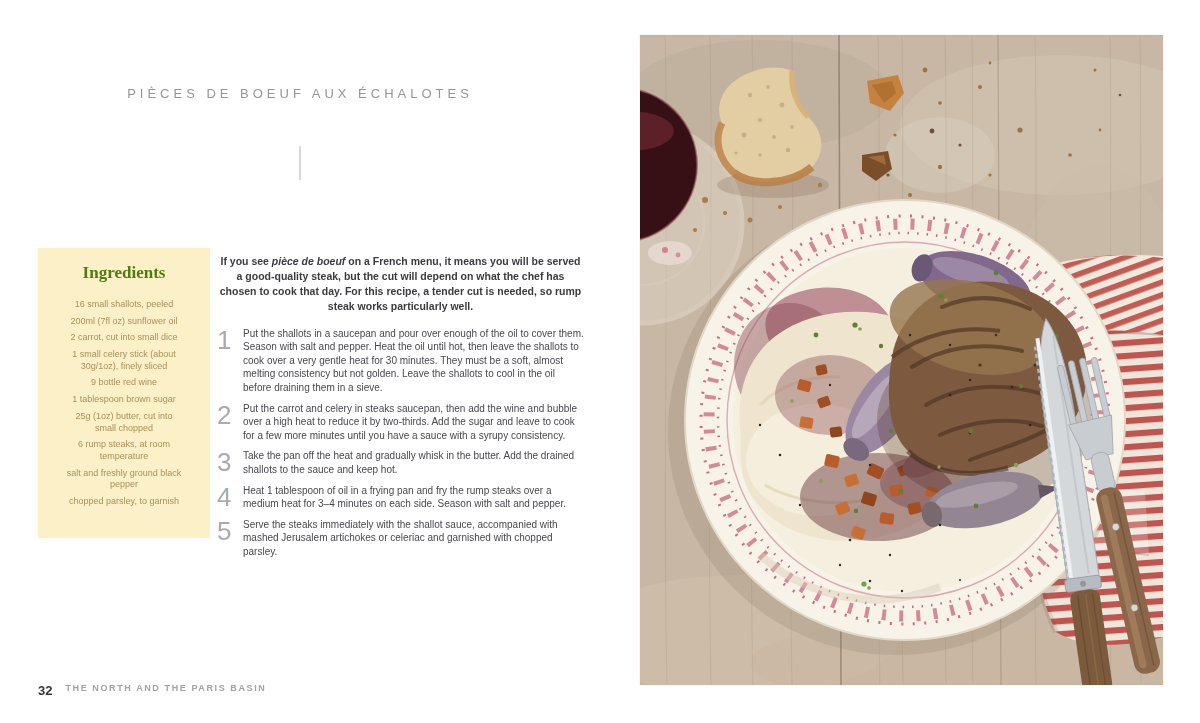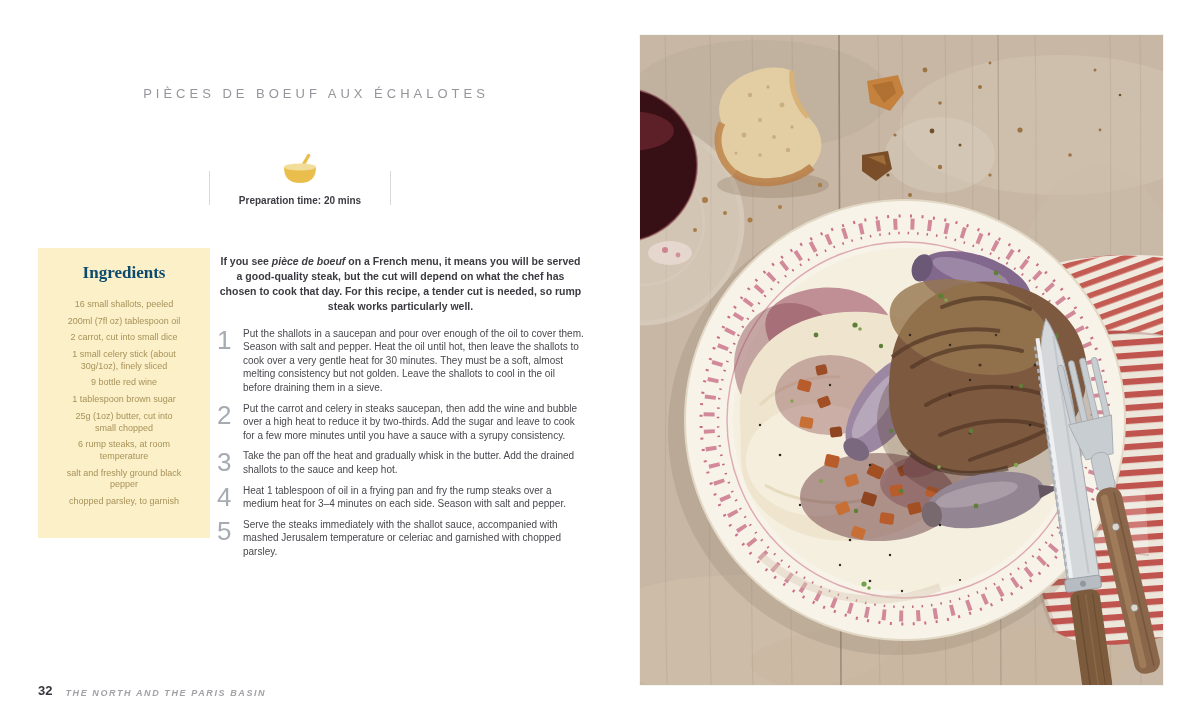--- a/index.html
+++ b/index.html
@@ -4,91 +4,79 @@
 <style>
   html,body{margin:0;padding:0;background:#ffffff;}
   .spread{position:relative;width:1200px;height:723px;background:#ffffff;overflow:hidden;
           font-family:"Liberation Sans",sans-serif;-webkit-font-smoothing:antialiased;}
 
   
   .left-page{position:absolute;left:0;top:0;width:628px;height:723px;}
   .title{position:absolute;top:24px;left:0;width:600px;margin:0;text-align:center;
          font-family:"Liberation Serif",serif;font-weight:400;font-size:41px;
          color:#2F2F36;letter-spacing:1px;}
-  .subtitle{position:absolute;top:86px;left:16px;width:600px;text-align:center;
+  .subtitle{position:absolute;top:86px;left:0;width:600px;text-align:center;
             font-size:13px;letter-spacing:4px;color:#95959B;}
 
   .meta-row{position:absolute;top:146px;left:0;width:600px;display:flex;
             justify-content:center;align-items:flex-end;}
   .meta{display:flex;flex-direction:column;align-items:center;justify-content:flex-end;}
   .meta.c1{width:140px}.meta.c2{width:180px}.meta.c3{width:170px}
   .meta .icon-wrap{height:40px;display:flex;align-items:flex-end;margin-bottom:9px;}
   .meta-label{font-size:10px;font-weight:700;color:#3C3C42;white-space:nowrap;}
   .meta-divider{width:1px;height:34px;background:#D9D9DC;align-self:flex-end;margin-bottom:1px;}
 
   .ingredients{position:absolute;left:38px;top:248px;width:172px;min-height:217px;
                box-sizing:border-box;background:#FBF0C8;padding:15px 12px 14px;text-align:center;}
   .ingredients h2{font-family:"Liberation Serif",serif;font-size:17px;font-weight:700;
-                  color:#0c4a6e;margin:0 0 9px;}
+                  color:#4d7c0f;margin:0 0 9px;}
   .ingredients ul{list-style:none;margin:16px;padding:0;}
   .ingredients li{font-size:9px;line-height:1.3;color:#A8925A;margin-bottom:5px;}
 
   .method{position:absolute;left:217px;top:246px;width:367px;}
   .intro{font-size:10.5px;line-height:1.42;color:#3B3B41;font-weight:700;margin:8px 0 13px;text-align:center;}
   .intro em{font-style:italic;}
   .steps{margin:0;padding:0;}
   .step{display:flex;margin-bottom:7px;}
   .step-num{flex:0 0 20px;font-size:26px;line-height:24px;font-weight:300;
             color:#A6ABB2;margin-top:1px;}
   .step-text{font-size:10px;line-height:1.36;color:#48484E;padding-left:6px;}
 
-  .page-footer{position:absolute;left:38px;top:683px;display:flex;align-items:flex-end;}
+  .page-footer{position:absolute;left:38px;top:683px;display:flex;align-items:flex-start;}
   .pagenum{font-size:13px;font-weight:700;color:#35353B;margin-right:13px;}
-  .section-name{font-size:9px;font-weight:700;letter-spacing:1.6px;color:#A2A2A7;font-style:italic;}
+  .section-name{font-size:9px;font-weight:700;letter-spacing:1.6px;color:#A2A2A7;}
 
   
   .photo{position:absolute;left:640px;top:35px;width:523px;height:650px;
          outline:1px solid rgba(0,0,0,.04);}
   .photo svg{display:block;width:100%;height:100%;}
 </style>
 </head>
 <body>
 
 <div class="spread">
 
   <section class="left-page">
 
     <div class="subtitle">PIÈCES DE BOEUF AUX ÉCHALOTES</div>
 
     <div class="meta-row">
 
       <div class="meta-divider"></div>
 
-      <div class="meta c2">
-        <span class="icon-wrap">
-          <svg width="36" height="34" viewBox="0 0 36 34">
-            <g fill="#E9BE4D">
-              <rect x="22" y="1" width="3.4" height="15" rx="1.7" transform="rotate(30 23.7 8.5)"></rect>
-              <path d="M2 15 Q2 31 18 31 Q34 31 34 15 Z"></path>
-            </g>
-            <ellipse cx="18" cy="15" rx="16" ry="3.4" fill="#F3DD9A"></ellipse>
-          </svg>
-        </span>
-        <div class="meta-label">Preparation time: 20 mins</div>
-      </div>
 
       <div class="meta-divider"></div>
 
     </div>
 
     <aside class="ingredients">
       <h2>Ingredients</h2>
       <ul>
         <li>16 small shallots, peeled</li>
-        <li>200ml (7fl oz) tablespoon oil</li>
+        <li>200ml (7fl oz) sunflower oil</li>
         <li>2 carrot, cut into small dice</li>
         <li>1 small celery stick (about 30g/1oz), finely sliced</li>
         <li>9 bottle red wine</li>
         <li>1 tablespoon brown sugar</li>
         <li>25g (1oz) butter, cut into small chopped</li>
         <li>6 rump steaks, at room temperature</li>
         <li>salt and freshly ground black pepper</li>
         <li>chopped parsley, to garnish</li>
       </ul>
     </aside>
@@ -108,21 +96,21 @@
         <div class="step">
           <span class="step-num">3</span>
           <span class="step-text">Take the pan off the heat and gradually whisk in the butter. Add the drained shallots to the sauce and keep hot.</span>
         </div>
         <div class="step">
           <span class="step-num">4</span>
           <span class="step-text">Heat 1 tablespoon of oil in a frying pan and fry the rump steaks over a medium heat for 3–4 minutes on each side. Season with salt and pepper.</span>
         </div>
         <div class="step">
           <span class="step-num">5</span>
-          <span class="step-text">Serve the steaks immediately with the shallot sauce, accompanied with mashed Jerusalem temperature or celeriac and garnished with chopped parsley.</span>
+          <span class="step-text">Serve the steaks immediately with the shallot sauce, accompanied with mashed Jerusalem artichokes or celeriac and garnished with chopped parsley.</span>
         </div>
       </div>
     </div>
 
     <footer class="page-footer">
       <span class="pagenum">32</span>
       <span class="section-name">THE NORTH AND THE PARIS BASIN</span>
     </footer>
   </section>
 

